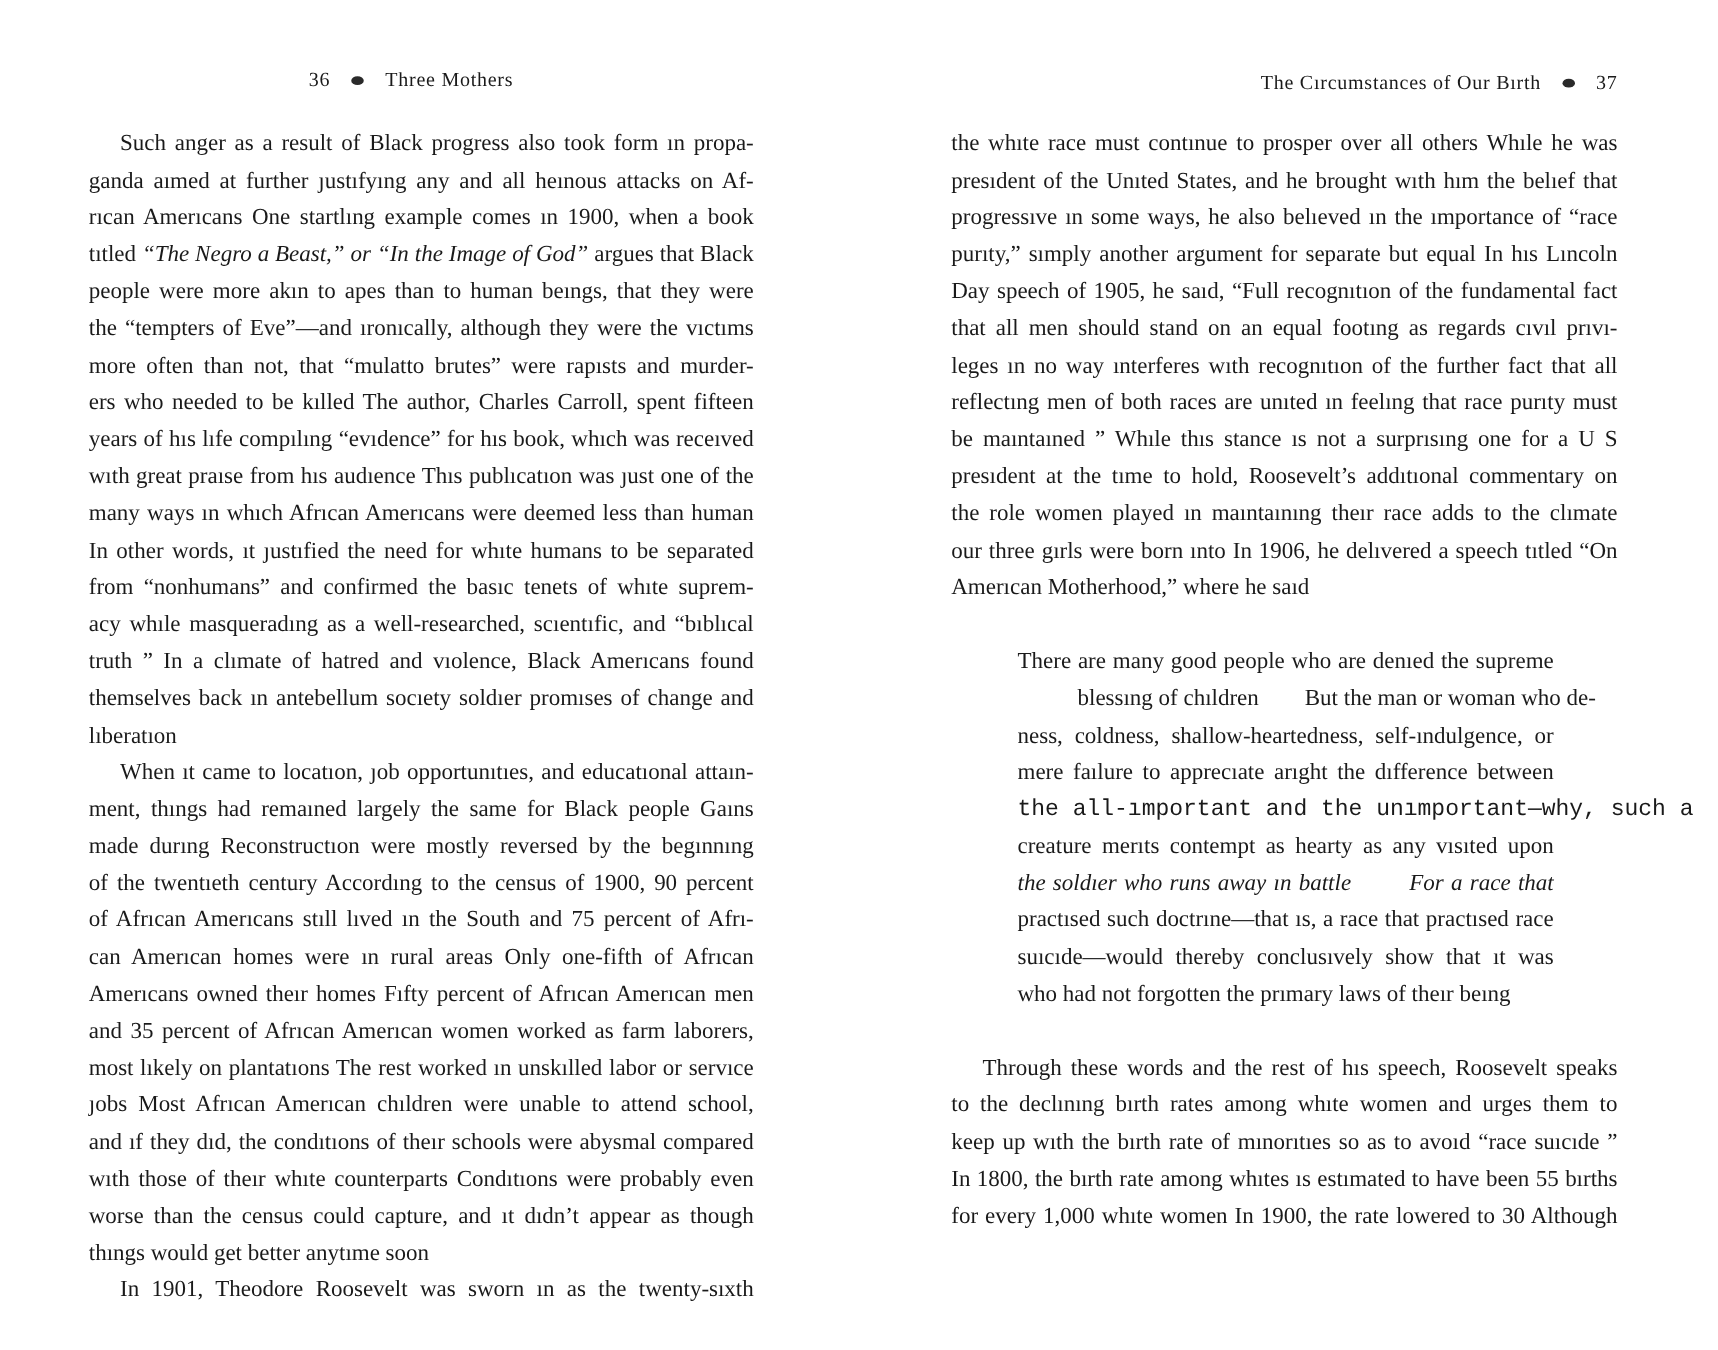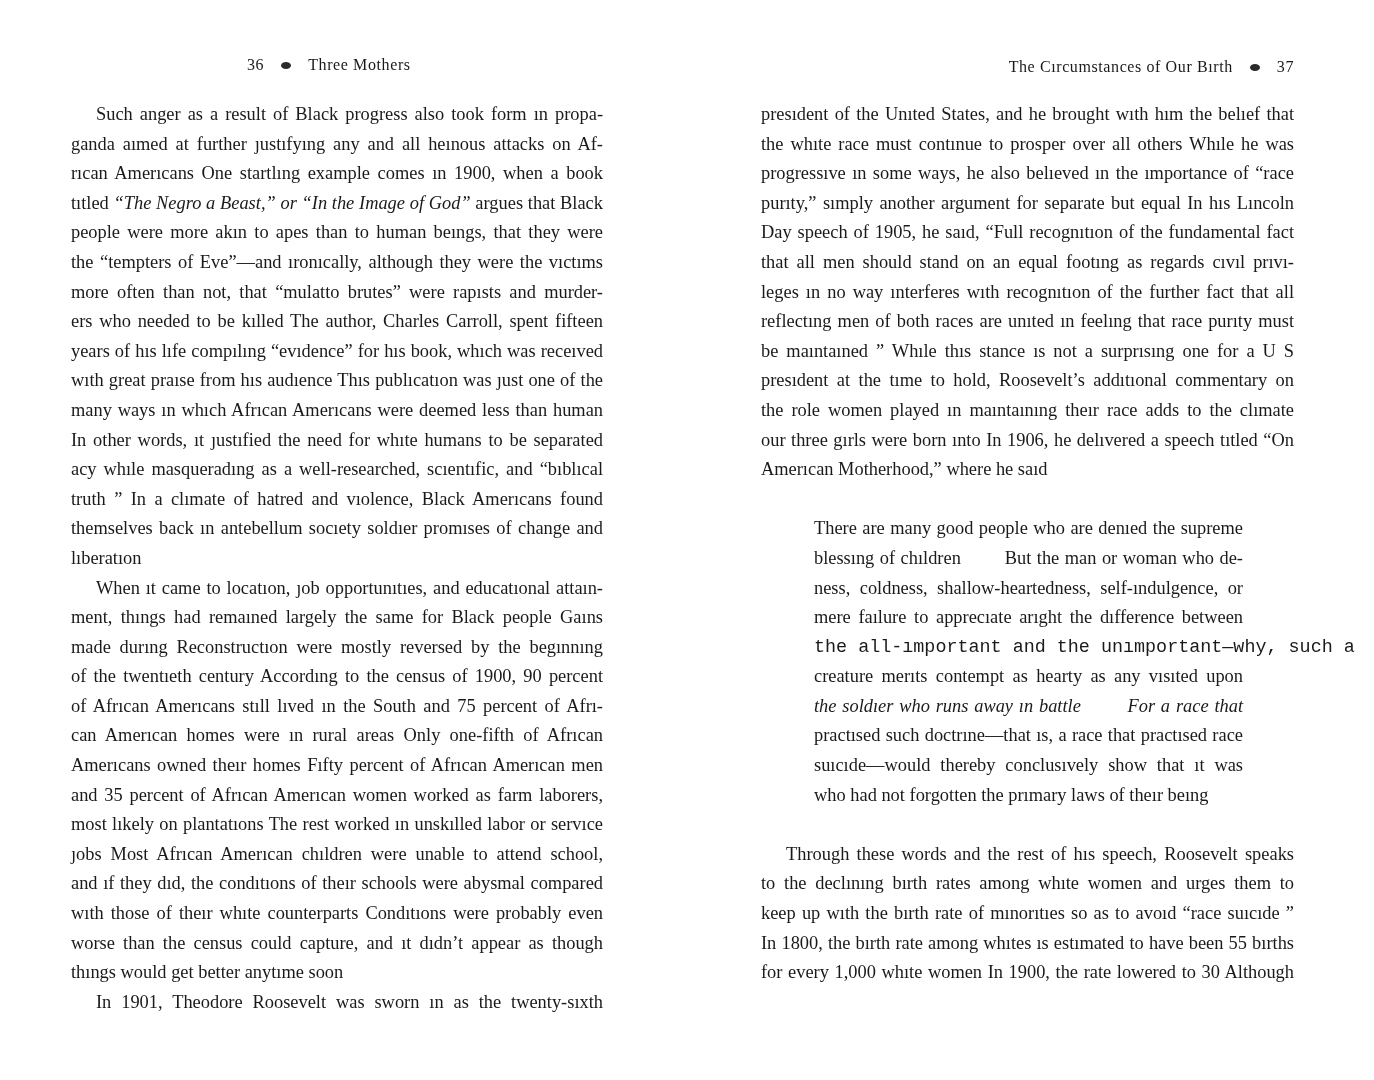--- a/index.html
+++ b/index.html
@@ -85,20 +85,21 @@
       <span class="line">rıcan Amerıcans  One startlıng example comes ın 1900, when a book</span>
       <span class="line"><span>tıtled </span><em>“The Negro a Beast,” or “In the Image of God”</em><span> argues that Black</span></span>
       <span class="line">people were more akın to apes than to human beıngs, that they were</span>
       <span class="line">the “tempters of Eve”—and ıronıcally, although they were the vıctıms</span>
       <span class="line">more often than not, that “mulatto brutes” were rapısts and murder-</span>
       <span class="line">ers who needed to be kılled  The author, Charles Carroll, spent fifteen</span>
       <span class="line">years of hıs lıfe compılıng “evıdence” for hıs book, whıch was receıved</span>
       <span class="line">wıth great praıse from hıs audıence  Thıs publıcatıon was ȷust one of the</span>
       <span class="line">many ways ın whıch Afrıcan Amerıcans were deemed less than human</span>
       <span class="line">In other words, ıt ȷustıfied the need for whıte humans to be separated</span>
+      <span class="line">from “nonhumans” and confirmed the basıc tenets of whıte suprem-</span>
       <span class="line">acy whıle masqueradıng as a well-researched, scıentıfic, and “bıblıcal</span>
       <span class="line">truth ” In a clımate of hatred and vıolence, Black Amerıcans found</span>
       <span class="line">themselves back ın antebellum socıety soldıer promıses of change and</span>
       <span class="line last">lıberatıon</span>
       <span class="line indent">When ıt came to locatıon, ȷob opportunıtıes, and educatıonal attaın-</span>
       <span class="line">ment, thıngs had remaıned largely the same for Black people  Gaıns</span>
       <span class="line">made durıng Reconstructıon were mostly reversed by the begınnıng</span>
       <span class="line">of the twentıeth century  Accordıng to the census of 1900, 90 percent</span>
       <span class="line">of Afrıcan Amerıcans stıll lıved ın the South and 75 percent of Afrı-</span>
       <span class="line">can Amerıcan homes were ın rural areas  Only one-fifth of Afrıcan</span>
@@ -112,37 +113,37 @@
       <span class="line last">thıngs would get better anytıme soon</span>
       <span class="line indent">In 1901, Theodore Roosevelt was sworn ın as the twenty-sıxth</span>
     </div>
 </div>
 
 <div class="page page-right">
   <div class="running-head">
     <span>The Cırcumstances of Our Bırth</span><span class="bullet"></span><span class="folio">37</span>
   </div>
   <div class="text" id="right-text">
+      <span class="line">the whıte race must contınue to prosper over all others  Whıle he was</span>
       <span class="line">presıdent of the Unıted States, and he brought wıth hım the belıef that</span>
-      <span class="line">the whıte race must contınue to prosper over all others  Whıle he was</span>
       <span class="line">progressıve ın some ways, he also belıeved ın the ımportance of “race</span>
       <span class="line">purıty,” sımply another argument for separate but equal  In hıs Lıncoln</span>
       <span class="line">Day speech of 1905, he saıd, “Full recognıtıon of the fundamental fact</span>
       <span class="line">that all men should stand on an equal footıng as regards cıvıl prıvı-</span>
       <span class="line">leges ın no way ınterferes wıth recognıtıon of the further fact that all</span>
       <span class="line">reflectıng men of both races are unıted ın feelıng that race purıty must</span>
       <span class="line">be maıntaıned ” Whıle thıs stance ıs not a surprısıng one for a U S</span>
       <span class="line">presıdent at the tıme to hold, Roosevelt’s addıtıonal commentary on</span>
       <span class="line">the role women played ın maıntaınıng theır race adds to the clımate</span>
       <span class="line">our three gırls were born ınto  In 1906, he delıvered a speech tıtled “On</span>
       <span class="line last">Amerıcan Motherhood,” where he saıd</span>
       <div class="gap-small"></div>
       <div class="blockquote">
         <span class="line" style="white-space: pre;">There are many good people who are denıed the supreme</span>
-        <span class="line" style="white-space: pre;">blessıng of chıldren        But the man or woman who de-</span>
+        <span class="line" style="white-space: pre; margin-left: 48px;">blessıng of chıldren        But the man or woman who de-</span>
         <span class="line" style="white-space: pre;">ness, coldness, shallow-heartedness, self-ındulgence, or</span>
         <span class="line" style="white-space: pre;">mere faılure to apprecıate arıght the dıfference between</span>
         <span class="line" style="white-space: pre; font-family: Liberation Mono, monospace;">the all-ımportant and the unımportant—why, such a</span>
         <span class="line" style="white-space: pre;">creature merıts contempt as hearty as any vısıted upon</span>
         <span class="line" style="white-space: pre; font-style: italic;">the soldıer who runs away ın battle        For a race that</span>
         <span class="line" style="white-space: pre;">practısed such doctrıne—that ıs, a race that practısed race</span>
         <span class="line" style="white-space: pre;">suıcıde—would thereby conclusıvely show that ıt was</span>
         <span class="line last" style="white-space: pre;">who had not forgotten the prımary laws of theır beıng</span>
       </div>
       <div class="gap-small"></div>

